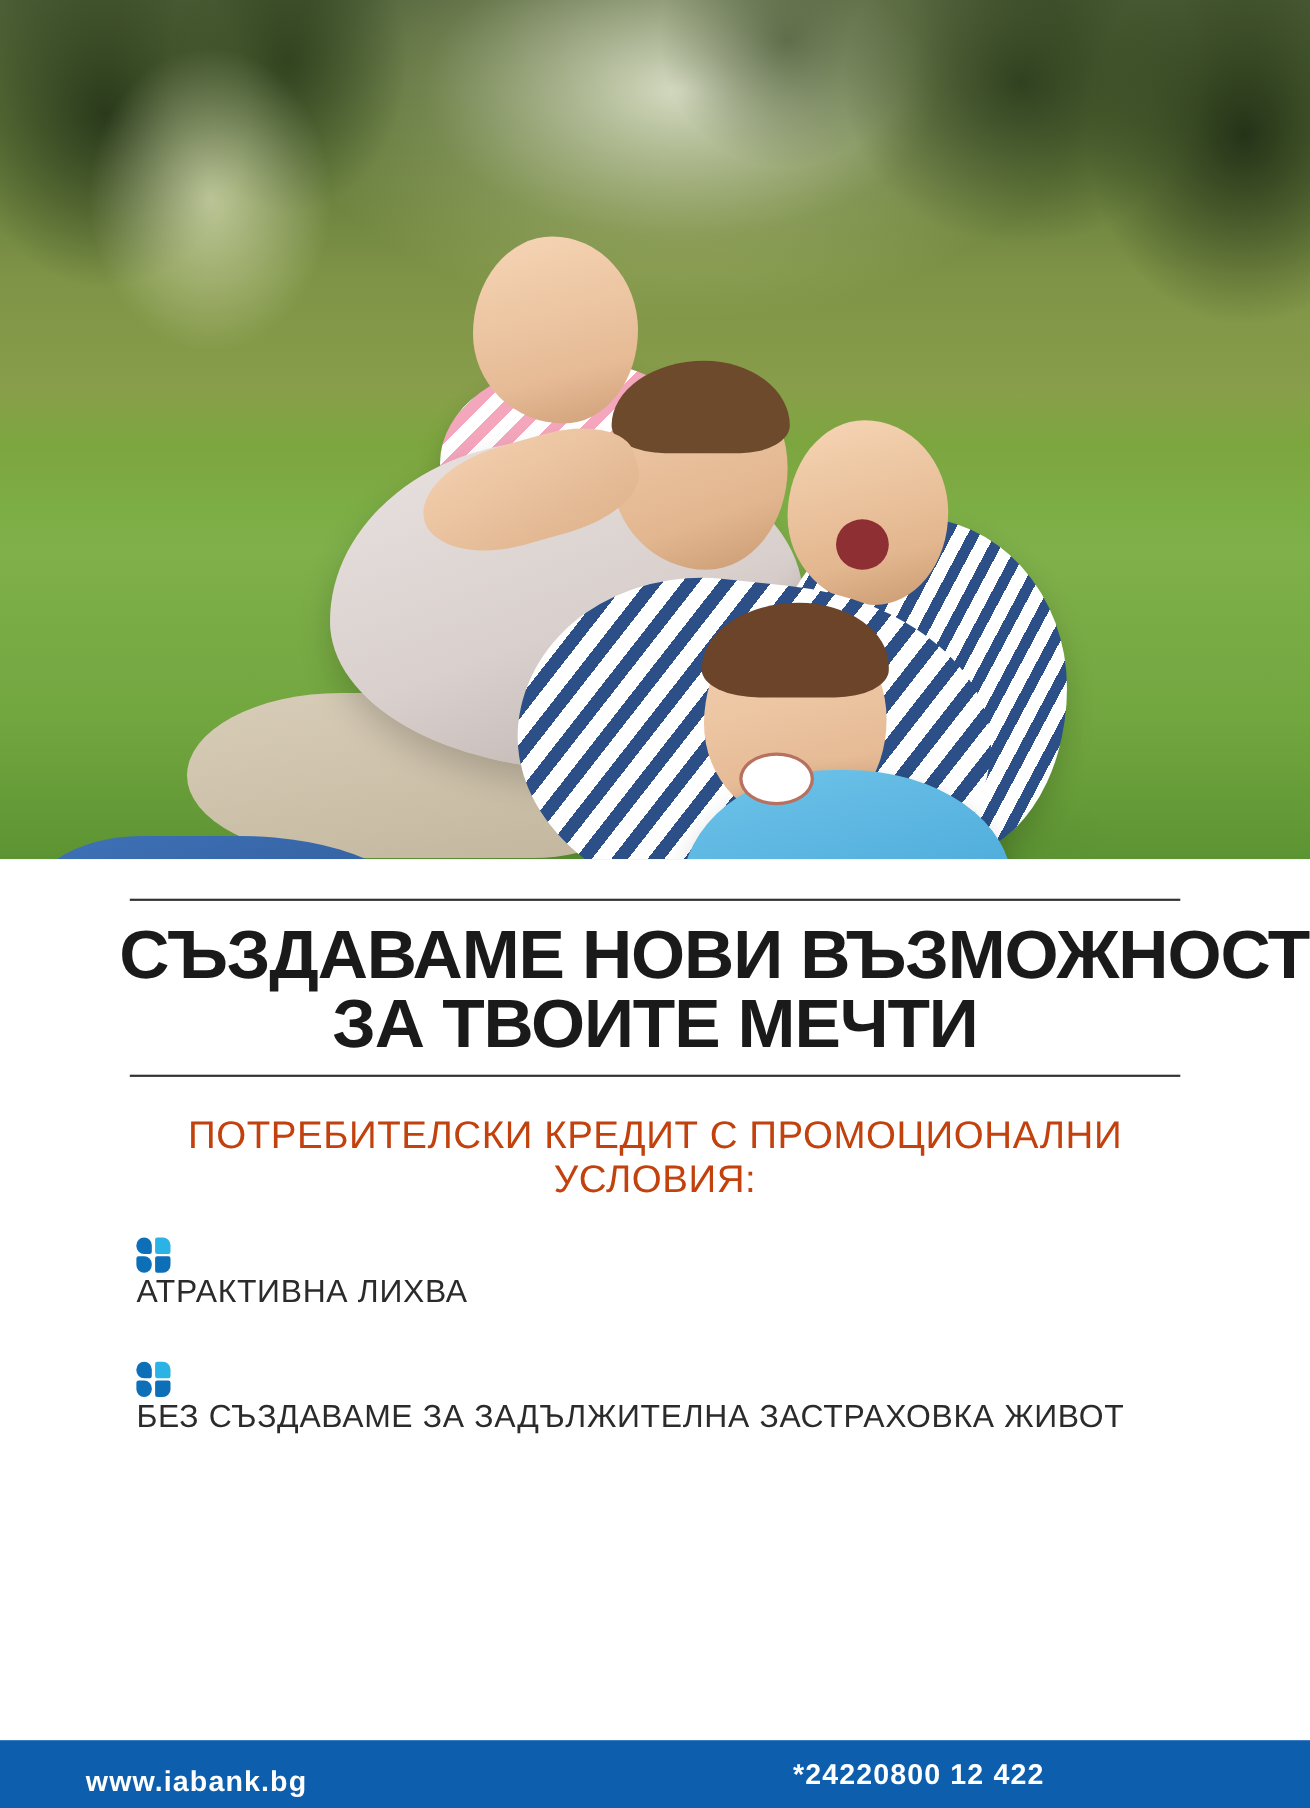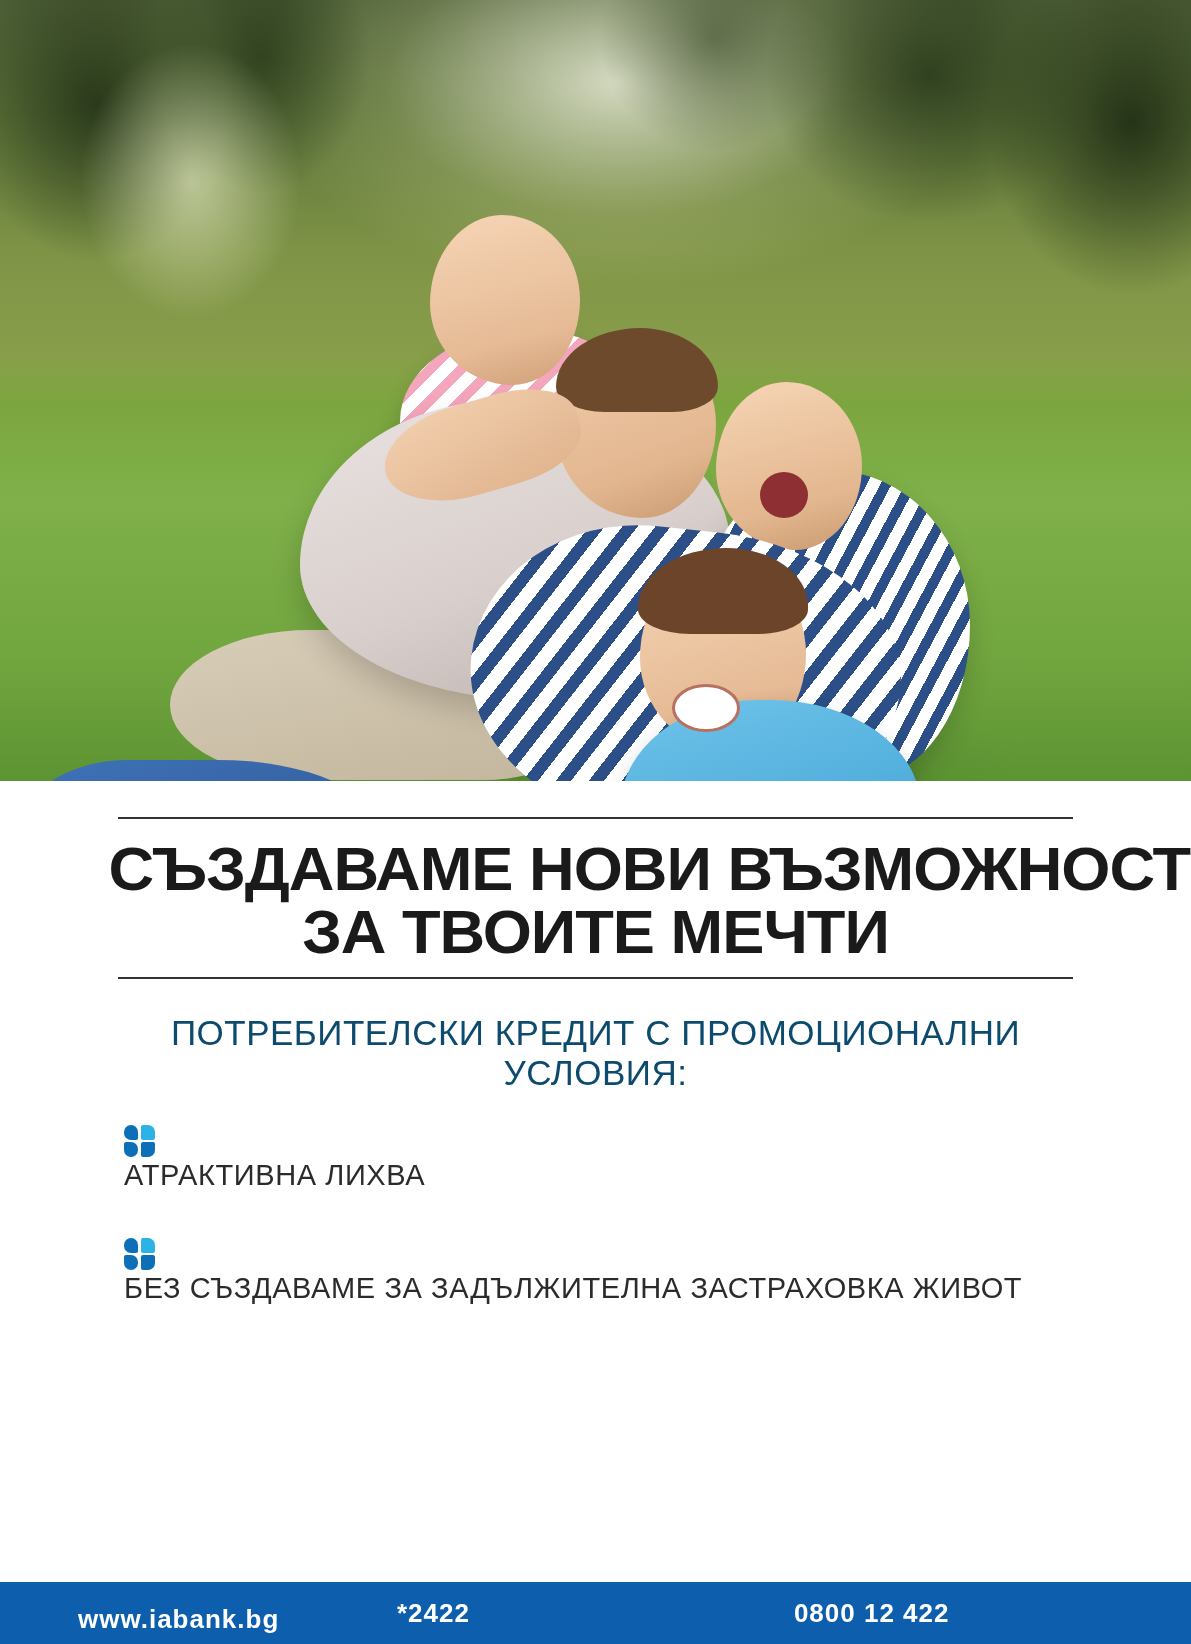--- a/index.html
+++ b/index.html
@@ -312,21 +312,21 @@
     padding: 18px 0 14px 0;
     transform: scaleX(1.02);
     font-family: "Liberation Sans", sans-serif;
   }
   .headline .hl-1 { display: block; white-space: nowrap; }
   .headline .hl-2 { display: block; white-space: nowrap; }
 
   .subhead {
     text-align: center;
     font-size: 35px;
-    color: #0c4a6e;
+    color: #c2410c;
     letter-spacing: 0.5px;
     padding: 34px 0 26px 0;
     font-family: "Liberation Sans", sans-serif;
   }
 
   .bullets {
     padding: 6px 0 0 6px;
   }
   .bullet {
     display: flex;
@@ -366,21 +366,21 @@
     background: #0d5fae;
     display: flex;
     align-items: center;
     color: #ffffff;
     font-weight: bold;
     font-size: 26px;
     letter-spacing: 1px;
     font-family: "Liberation Sans", sans-serif;
   }
   .footer .f-left  { width: 33.33%; text-align: left;   padding-left: 78px; box-sizing: border-box; margin-top: 12px; }
-  .footer .f-mid   { width: 33.33%; text-align: left; }
+  .footer .f-mid   { width: 33.33%; text-align: right; }
   .footer .f-right { width: 33.33%; text-align: left;  padding-right: 80px; box-sizing: border-box; }
 </style>
 </head>
 <body>
 
 <div class="poster">
 
 
   <div class="hero">
     <div class="hero-sky"></div>

